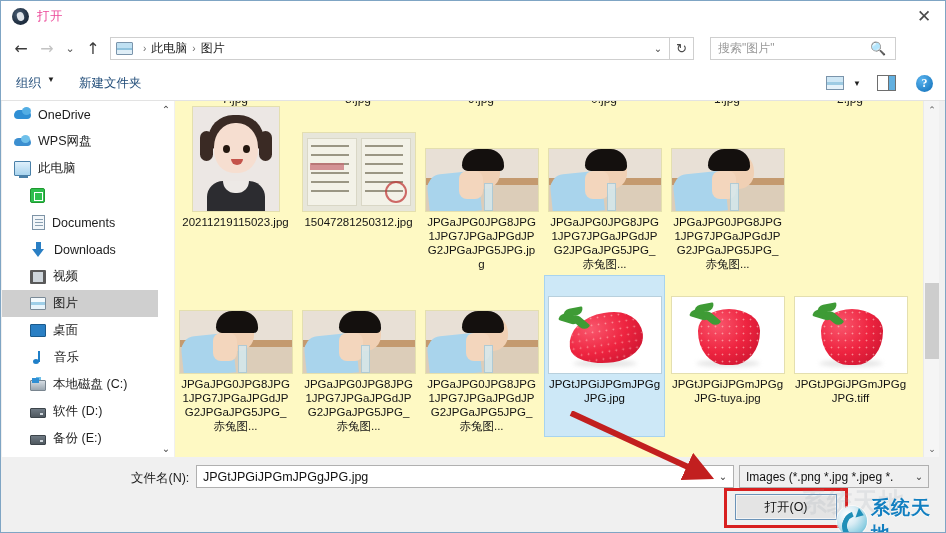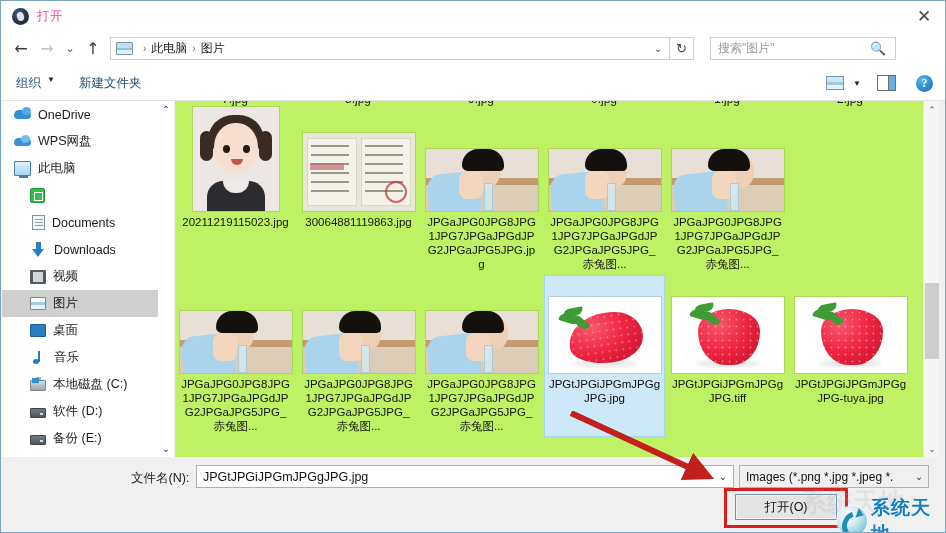--- a/index.html
+++ b/index.html
@@ -235,21 +235,21 @@
   #sidebar-scroll {
     position: absolute; left: 157px; top: 100px; width: 16px; height: 356px;
     background: #ffffff; display: flex; flex-direction: column;
     justify-content: space-between; align-items: center;
   }
   .sb-arrow { font-size: 10px; color: #4a4a4a; padding: 3px 0; }
 
   
   #filepane {
     position: absolute; left: 174px; top: 100px; width: 748px; height: 356px;
-    background: #bef264; overflow: hidden;
+    background: #fef9c3; overflow: hidden;
   }
   #partial-row {
     position: absolute; left: 0; top: 0; width: 748px; height: 12px;
     overflow: hidden;
   }
   .partial-cell {
     position: absolute; width: 120px; text-align: center;
     font-size: 12px; color: #1c1c1c; top: -9px;
   }
   #grid {
@@ -627,21 +627,21 @@
                 <div class="ln" style="top:12px;left:62px;width:38px;"></div>
                 <div class="ln" style="top:21px;left:62px;width:38px;"></div>
                 <div class="ln" style="top:30px;left:62px;width:38px;"></div>
                 <div class="ln" style="top:39px;left:62px;width:38px;"></div>
                 <div class="ln" style="top:48px;left:62px;width:38px;"></div>
                 <div class="ln" style="top:57px;left:62px;width:38px;"></div>
                 <div class="red"></div>
                 <div class="stamp"></div>
               </div>
             </div>
-            <div class="fname">30064881119863.jpg</div>
+            <div class="fname">15047281250312.jpg</div>
           </div>
           <div class="cell">
             <div class="thumb-wrap">
               <div class="thumb th-boy">
                 <div class="shirt"></div>
                 <div class="head"></div>
                 <div class="hair2"></div>
                 <div class="hand"></div>
                 <div class="tube"></div>
               </div>
@@ -729,35 +729,35 @@
               <div class="thumb th-straw upright">
                 <div class="shadow"></div>
                 <div class="berry"></div>
                 <div class="leaf">
                   <i></i>
                   <i></i>
                   <i></i>
                 </div>
               </div>
             </div>
-            <div class="fname">JPGtJPGiJPGmJPGgJPG.tiff</div>
+            <div class="fname">JPGtJPGiJPGmJPGgJPG-tuya.jpg</div>
           </div>
           <div class="cell">
             <div class="thumb-wrap">
               <div class="thumb th-straw upright">
                 <div class="shadow"></div>
                 <div class="berry"></div>
                 <div class="leaf">
                   <i></i>
                   <i></i>
                   <i></i>
                 </div>
               </div>
             </div>
-            <div class="fname">JPGtJPGiJPGmJPGgJPG-tuya.jpg</div>
+            <div class="fname">JPGtJPGiJPGmJPGgJPG.tiff</div>
           </div>
         </div>
       </div>
   </div>
 
   <div id="file-scroll">
     <div id="fs-up">⌃</div>
     <div id="fs-thumb"></div>
     <div id="fs-down">⌄</div>
   </div>

